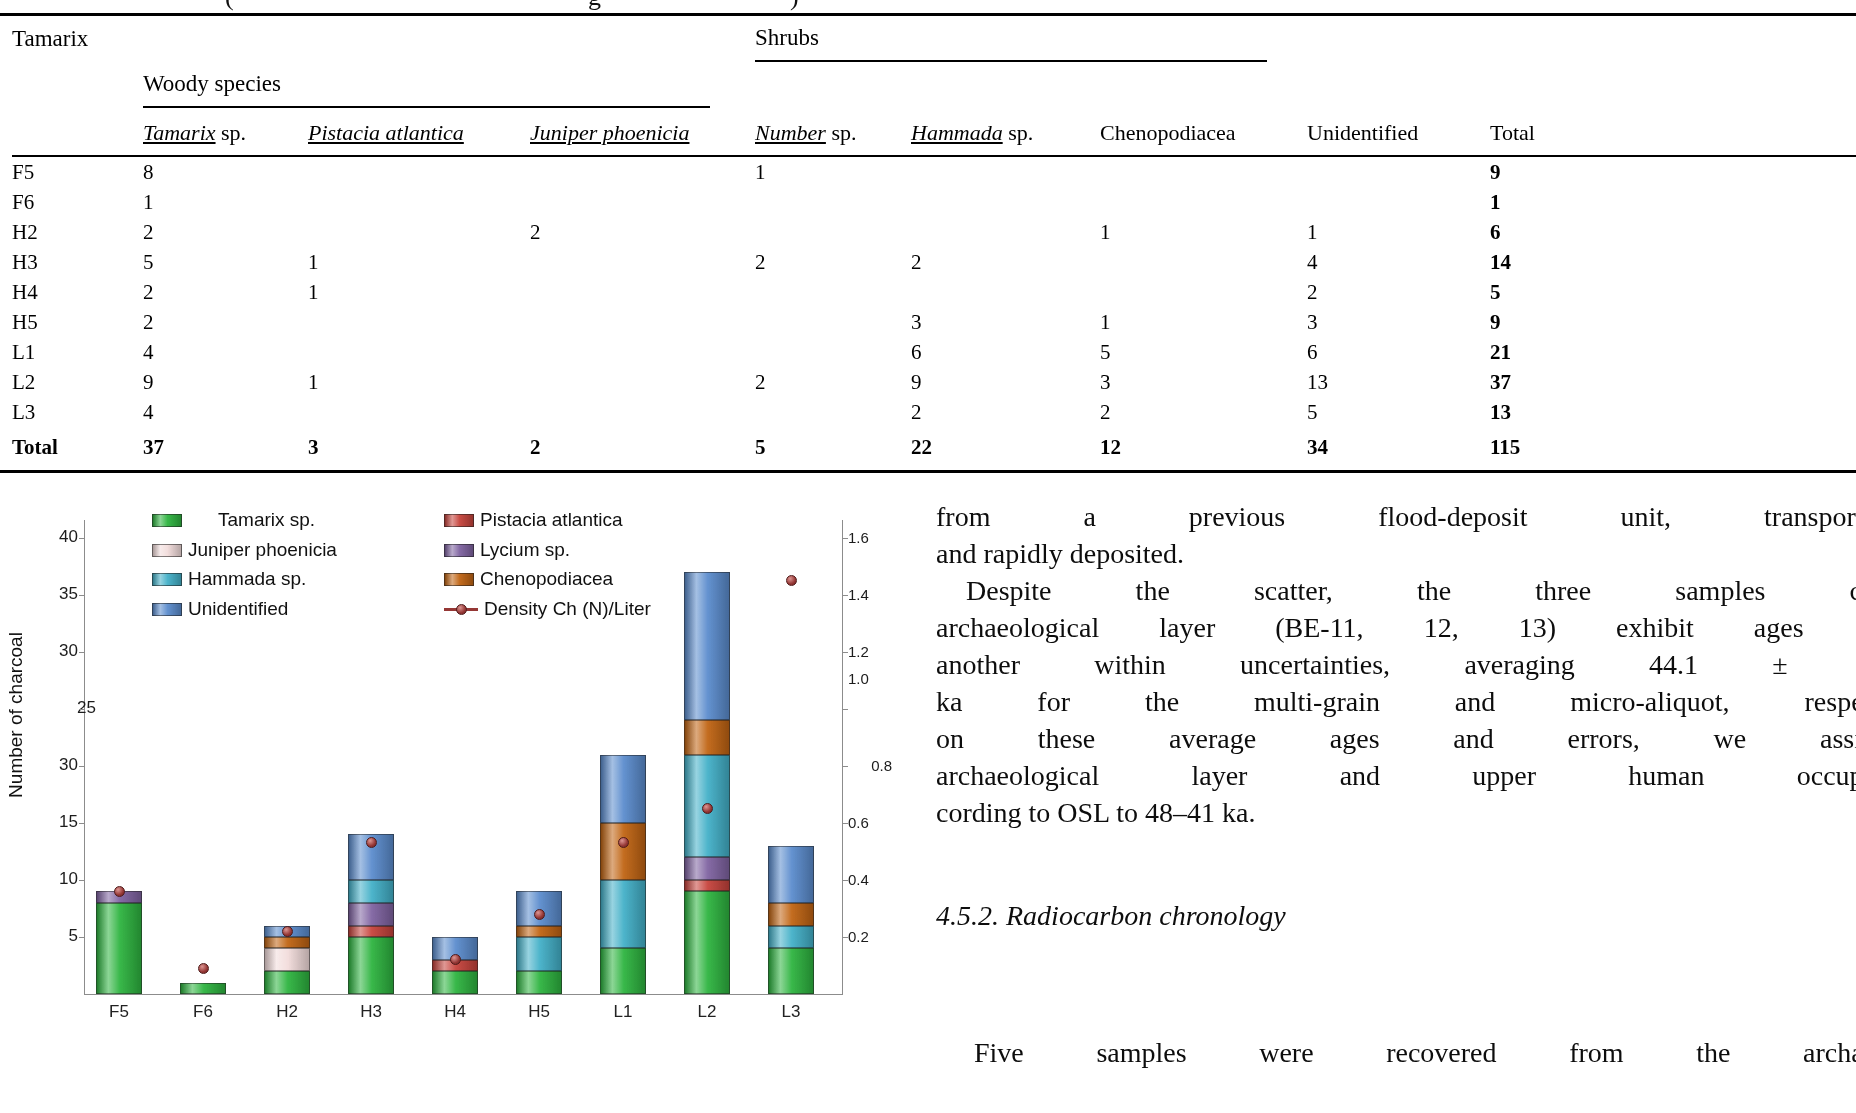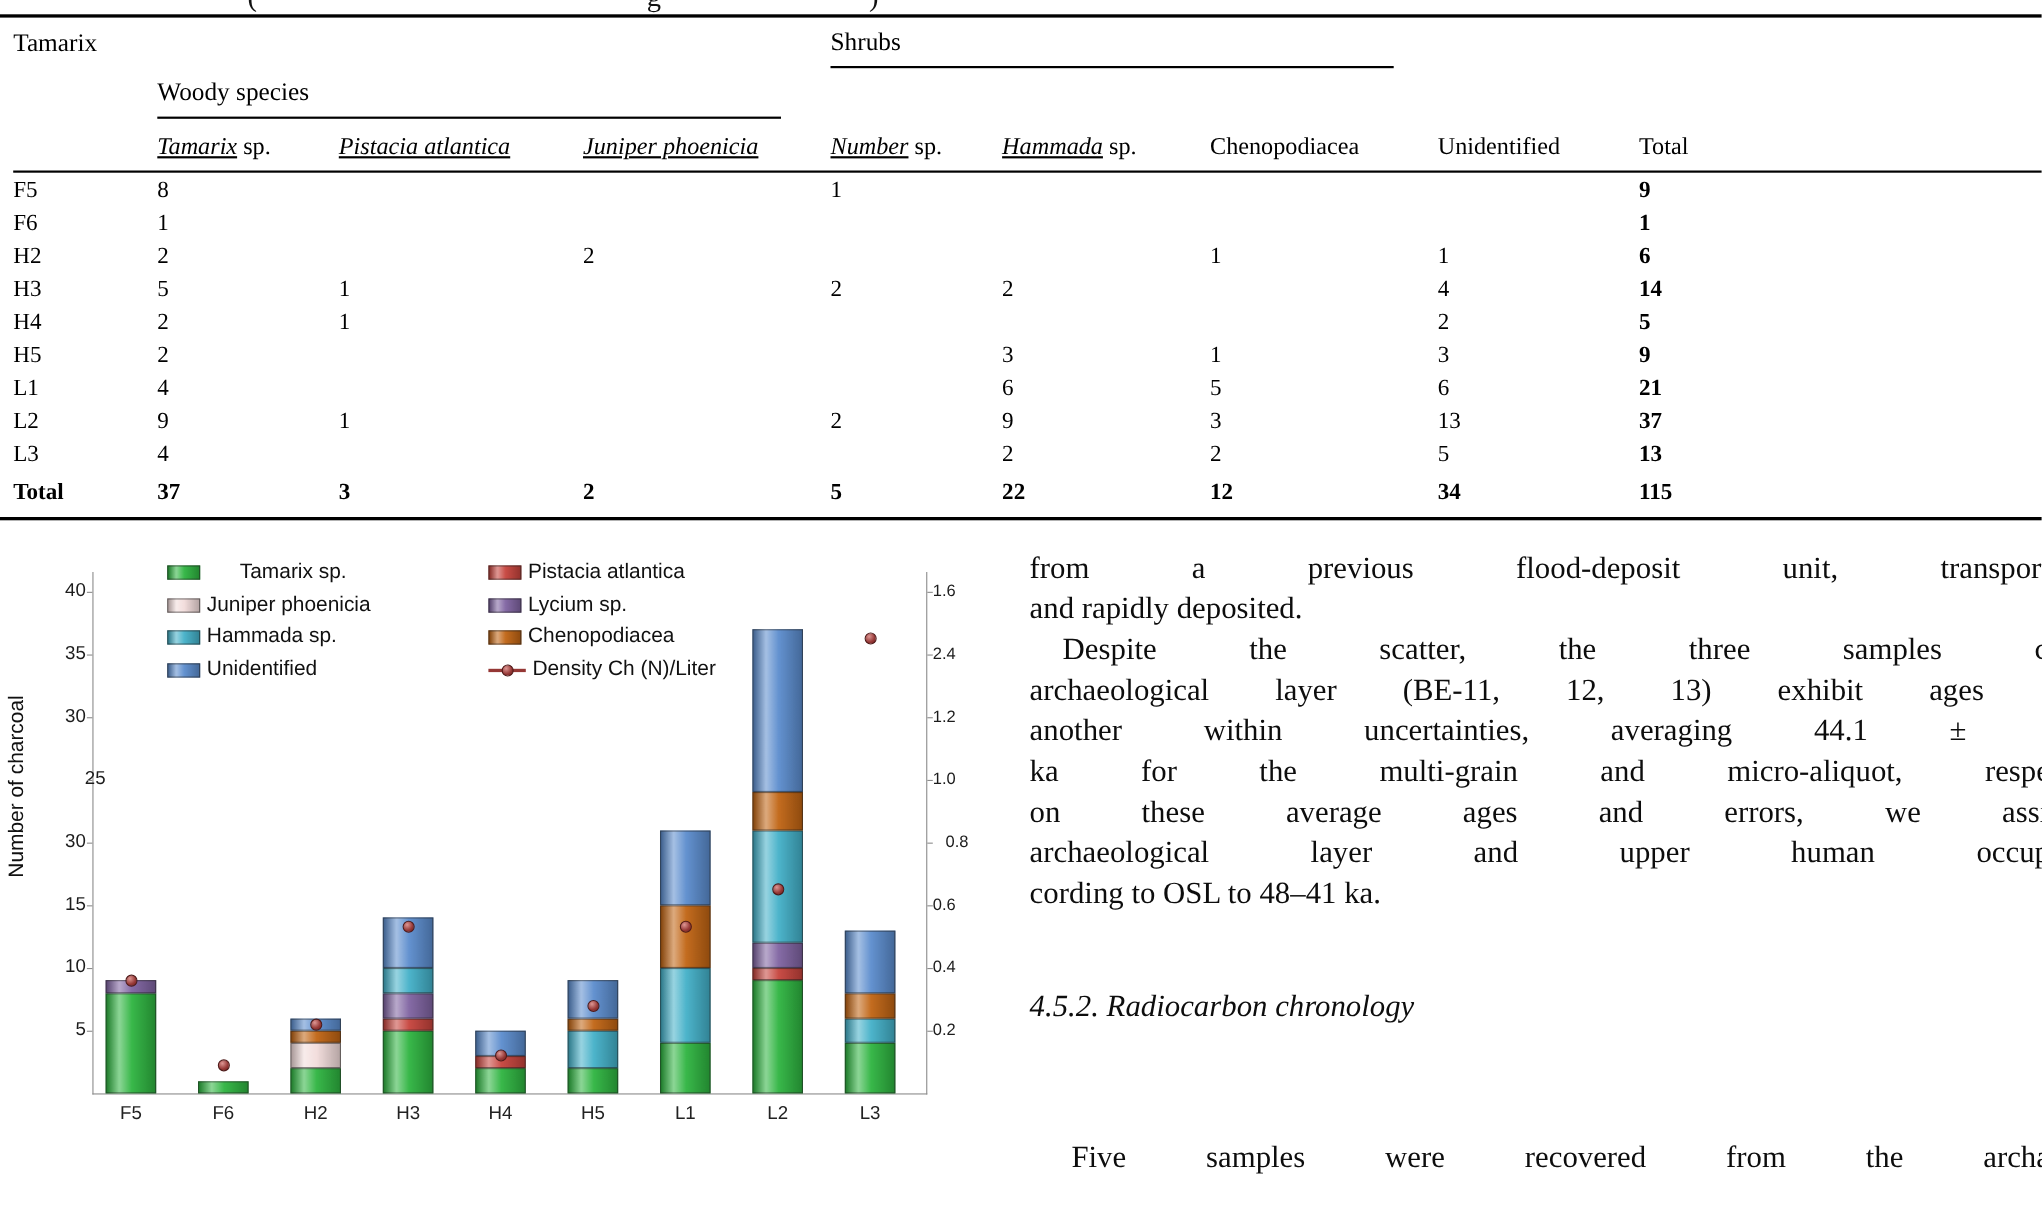--- a/index.html
+++ b/index.html
@@ -272,27 +272,27 @@
       <div class="ticklab" style="left: 30px; top: 584px; width: 48px; text-align: right; font-size: 17px;">35</div>
       <div class="axline" style="left: 79px; top: 595px; width: 5px; height: 1px;"></div>
       <div class="ticklab" style="left: 30px; top: 527px; width: 48px; text-align: right; font-size: 17px;">40</div>
       <div class="axline" style="left: 79px; top: 538px; width: 5px; height: 1px;"></div>
       <div class="ticklab" style="left: 848px; top: 928px; width: 44px; text-align: left; font-size: 15px;">0.2</div>
       <div class="axline" style="left: 843px; top: 937px; width: 5px; height: 1px;"></div>
       <div class="ticklab" style="left: 848px; top: 871px; width: 44px; text-align: left; font-size: 15px;">0.4</div>
       <div class="axline" style="left: 843px; top: 880px; width: 5px; height: 1px;"></div>
       <div class="ticklab" style="left: 848px; top: 814px; width: 44px; text-align: left; font-size: 15px;">0.6</div>
       <div class="axline" style="left: 843px; top: 823px; width: 5px; height: 1px;"></div>
-      <div class="ticklab" style="left: 848px; top: 757px; width: 44px; text-align: center; font-size: 15px;">0.8</div>
+      <div class="ticklab" style="left: 848px; top: 757px; width: 44px; text-align: right; font-size: 15px;">0.8</div>
       <div class="axline" style="left: 843px; top: 766px; width: 5px; height: 1px;"></div>
-      <div class="ticklab" style="left: 848px; top: 700px; width: 44px; text-align: left; font-size: 15px;">1.0</div>
+      <div class="ticklab" style="left: 848px; top: 670px; width: 44px; text-align: left; font-size: 15px;">1.0</div>
       <div class="axline" style="left: 843px; top: 709px; width: 5px; height: 1px;"></div>
       <div class="ticklab" style="left: 848px; top: 643px; width: 44px; text-align: left; font-size: 15px;">1.2</div>
       <div class="axline" style="left: 843px; top: 652px; width: 5px; height: 1px;"></div>
-      <div class="ticklab" style="left: 848px; top: 586px; width: 44px; text-align: left; font-size: 15px;">2.4</div>
+      <div class="ticklab" style="left: 848px; top: 586px; width: 44px; text-align: left; font-size: 15px;">1.4</div>
       <div class="axline" style="left: 843px; top: 595px; width: 5px; height: 1px;"></div>
       <div class="ticklab" style="left: 848px; top: 529px; width: 44px; text-align: left; font-size: 15px;">1.6</div>
       <div class="axline" style="left: 843px; top: 538px; width: 5px; height: 1px;"></div>
       <div class="seg" style="left: 96px; top: 902.8px; width: 46px; height: 91.2px; background-color: rgb(46, 180, 64);"></div>
       <div class="seg" style="left: 96px; top: 891.4px; width: 46px; height: 11.4px; background-color: rgb(127, 99, 161);"></div>
       <div class="xlab" style="left: 89px; top: 1002px; width: 60px;">F5</div>
       <div class="dot" style="left: 113.5px; top: 885.9px;"></div>
       <div class="seg" style="left: 180px; top: 982.6px; width: 46px; height: 11.4px; background-color: rgb(46, 180, 64);"></div>
       <div class="xlab" style="left: 173px; top: 1002px; width: 60px;">F6</div>
       <div class="dot" style="left: 197.5px; top: 962.85px;"></div>

